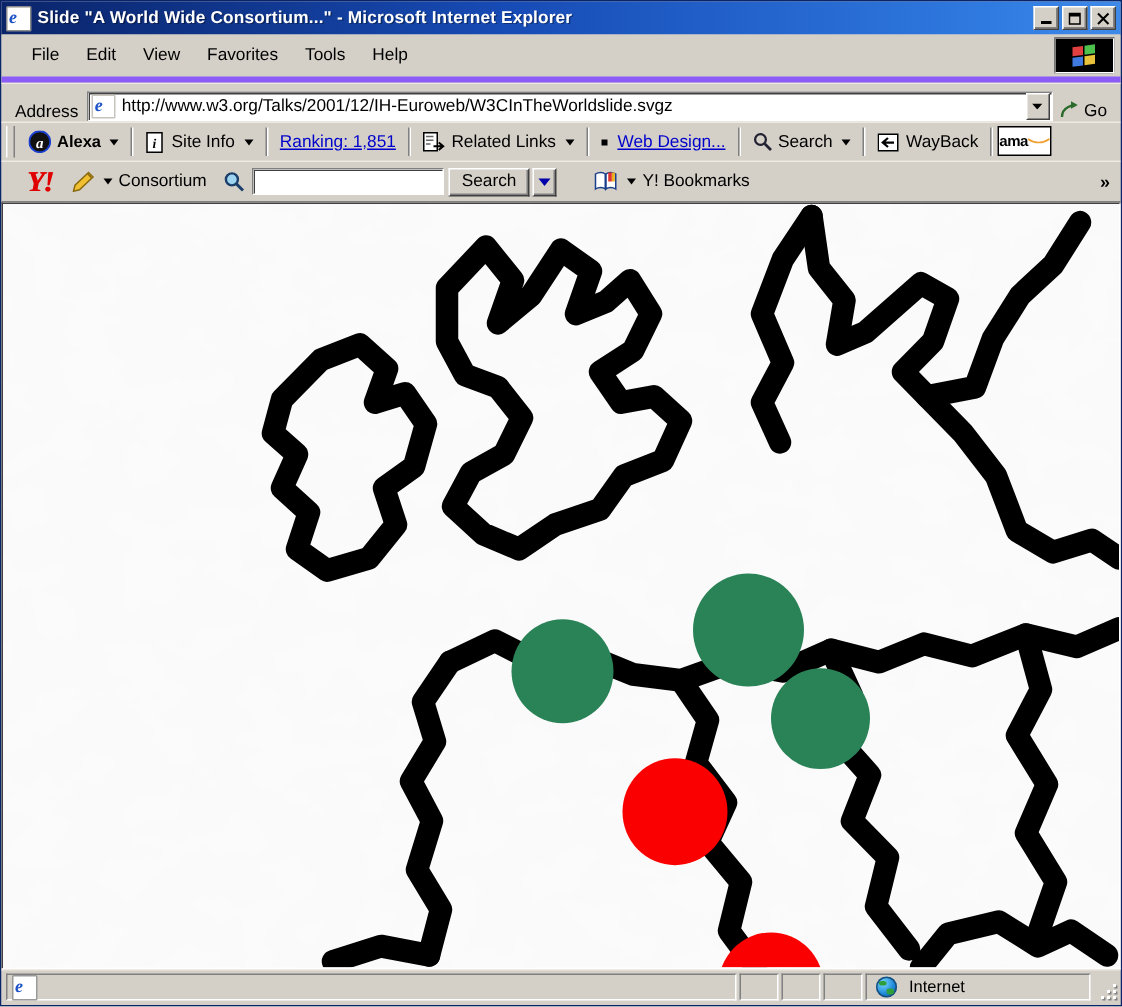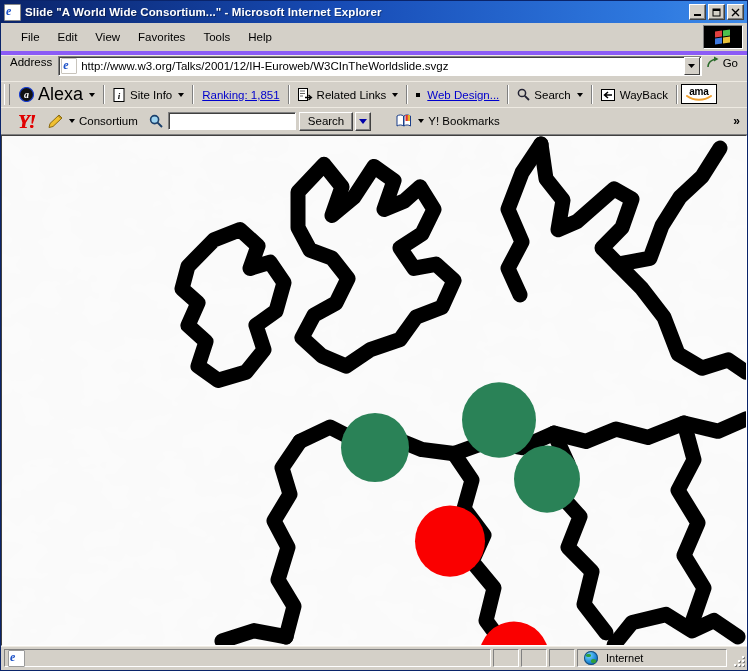--- a/index.html
+++ b/index.html
@@ -74,21 +74,21 @@
     width:40px;flex:0 0 40px;margin:2px 4px 2px 0;
     background:#000;
     border-top:1px solid #808080;border-left:1px solid #808080;
     border-right:1px solid #ffffff;border-bottom:1px solid #ffffff;
     display:flex;align-items:center;justify-content:center;
     box-sizing:border-box;
   }
 
   
   .addressbar{
-    height:26px;flex:0 0 26px;display:flex;align-items:flex-start;
+    height:26px;flex:0 0 26px;display:flex;align-items:flex-end;
     background:#d4d0c8;padding:0 3px;box-sizing:border-box;
     border-top:1px solid #eeeae2;
   }
   .addr-label{font-size:11.5px;padding:0 6px 0 6px;color:#000;white-space:nowrap;}
   .addr-field{
     flex:1 1 auto;height:20px;display:flex;align-items:center;
     background:#ffffff;
     border-top:1px solid #808080;border-left:1px solid #808080;
     border-right:1px solid #ffffff;border-bottom:1px solid #ffffff;
     box-shadow:inset 1px 1px 0 #404040;
@@ -142,21 +142,21 @@
   }
   .caret{
     width:0;height:0;border-left:3px solid transparent;border-right:3px solid transparent;
     border-top:4px solid #000;margin-left:2px;
   }
   .link{color:#0000cc;text-decoration:underline;text-align:center;}
   .bullet{width:4px;height:4px;background:#000;margin-right:3px;}
   .ama-btn{
     width:36px;height:20px;margin:1px 3px 1px 2px;flex:0 0 36px;
     background:#fff;border:1px solid #000;
-    display:flex;flex-direction:column;align-items:center;justify-content:center;
+    display:flex;flex-direction:row;align-items:center;justify-content:center;
     box-sizing:border-box;position:relative;
   }
   .ama-btn .t{font-size:10px;font-weight:bold;color:#000;line-height:9px;letter-spacing:-.3px;}
 
   
   .ytoolbar{
     height:28px;flex:0 0 28px;display:flex;align-items:center;
     background:#d4d0c8;box-sizing:border-box;
     border-top:1px solid #eeeae2;
     border-bottom:1px solid #808080;
@@ -320,21 +320,21 @@
   </div>
 
   <div class="toolbar">
     <div class="grip"></div>
 
     <div class="tbitem">
       <svg width="15" height="15" viewBox="0 0 15 15">
         <circle cx="7.5" cy="7.5" r="7" fill="#111" stroke="#1a3fd0" stroke-width="1.2"></circle>
         <text x="7.5" y="11.4" font-size="10" font-family="Liberation Serif, serif" font-style="italic" font-weight="bold" fill="#fff" text-anchor="middle">a</text>
       </svg>
-      <span style="font-weight:normal;font-size:18px">Alexa</span>
+      <span style="font-weight:bold;font-size:11px">Alexa</span>
       <span class="caret"></span>
     </div>
 
     <div class="tbsep"></div>
 
     <div class="tbitem">
       <svg width="13" height="14" viewBox="0 0 13 14">
         <rect x="1" y="0.5" width="10" height="13" fill="#fff" stroke="#000" stroke-width="1"></rect>
         <text x="6" y="10.5" font-size="9" font-family="Liberation Serif, serif" font-style="italic" font-weight="bold" fill="#000" text-anchor="middle">i</text>
       </svg>

